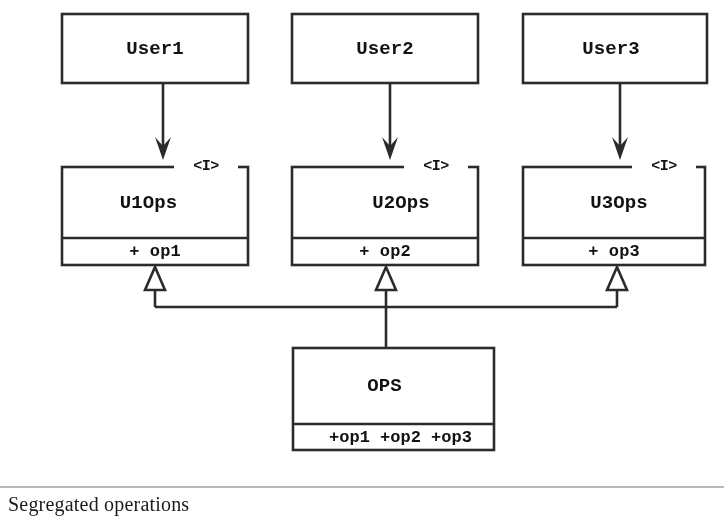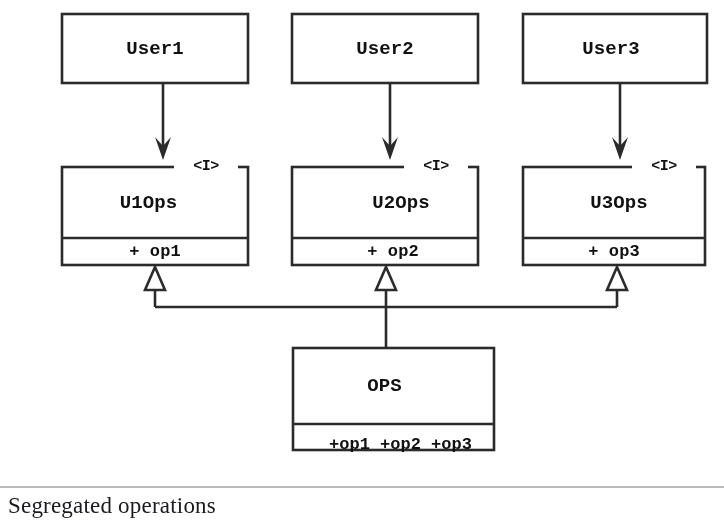--- a/index.html
+++ b/index.html
@@ -88,21 +88,21 @@
     height: 2px;
     background: #b9b9bb;
   }
 
   #caption {
     position: absolute;
     left: 8px;
     top: 493px;
     width: 700px;
     font-family: "Liberation Serif", serif;
-    font-size: 23px;
+    font-size: 20px;
     color: #1b1b1f;
     letter-spacing: 0.2px;
     white-space: nowrap;
   }
 </style>
 </head>
 <body>
 
 <div id="figure">
 
@@ -168,22 +168,22 @@
 
   <div class="lbl stereotype" style="left:174px; top:160px; width:60px;">&lt;I&gt;</div>
   <div class="lbl stereotype" style="left:404px; top:160px; width:60px;">&lt;I&gt;</div>
   <div class="lbl stereotype" style="left:632px; top:160px; width:60px;">&lt;I&gt;</div>
 
   <div class="lbl iface-name" style="left:62px; top:192px; width:173px;">U1Ops</div>
   <div class="lbl iface-name" style="left:292px; top:192px; width:218px;">U2Ops</div>
   <div class="lbl iface-name" style="left:523px; top:192px; width:192px;">U3Ops</div>
 
   <div class="lbl iface-op" style="left:62px; top:242px; width:186px;">+ op1</div>
-  <div class="lbl iface-op" style="left:300px; top:242px; width:186px;">+ op2</div>
+  <div class="lbl iface-op" style="left:292px; top:242px; width:186px;">+ op2</div>
   <div class="lbl iface-op" style="left:523px; top:242px; width:182px;">+ op3</div>
 
   <div class="lbl impl-name" style="left:293px; top:375px; width:183px;">OPS</div>
-  <div class="lbl impl-ops" style="left:293px; top:428px; width:215px;margin-top:7px;">+op1 +op2 +op3</div>
+  <div class="lbl impl-ops" style="left:293px; top:428px; width:215px;">+op1 +op2 +op3</div>
 
 </div>
 
 <div id="caption-rule"></div>
 <div id="caption">Segregated operations</div>
 
 </body></html>

